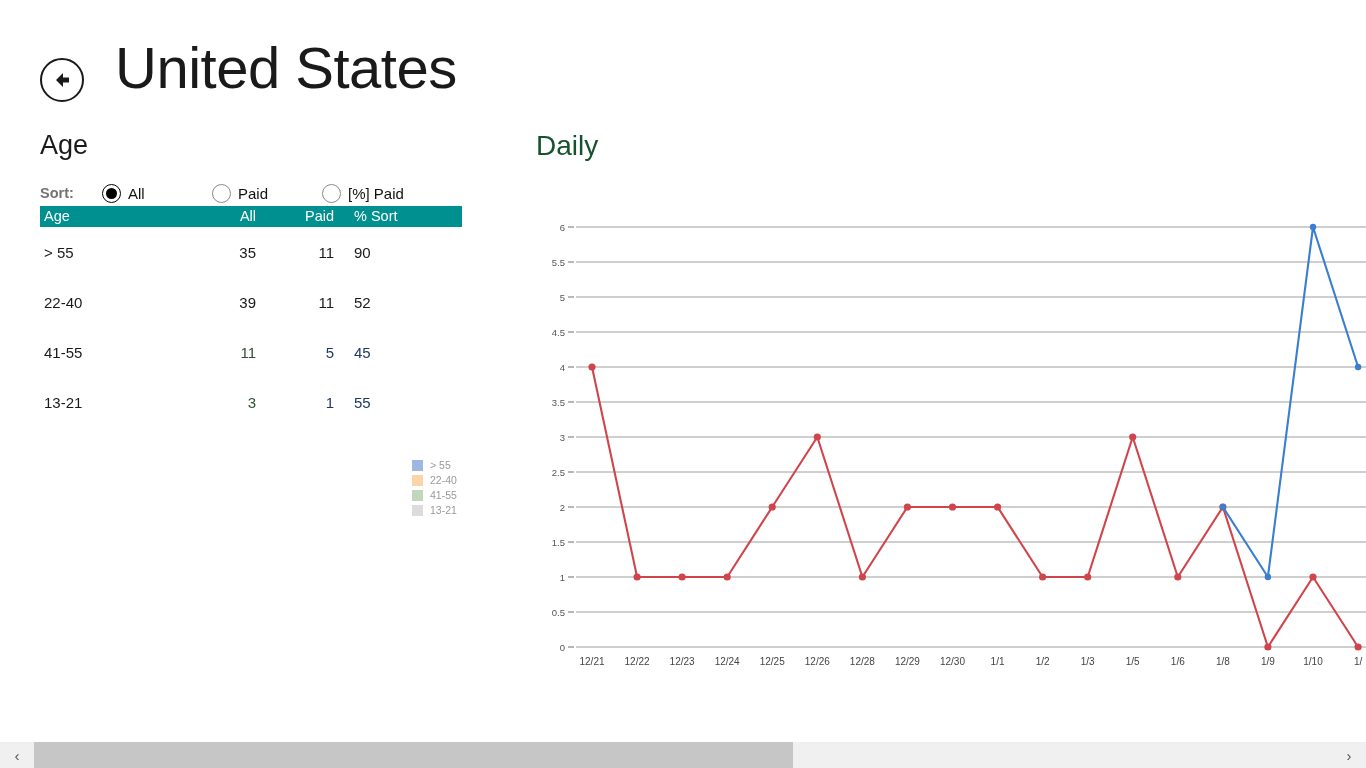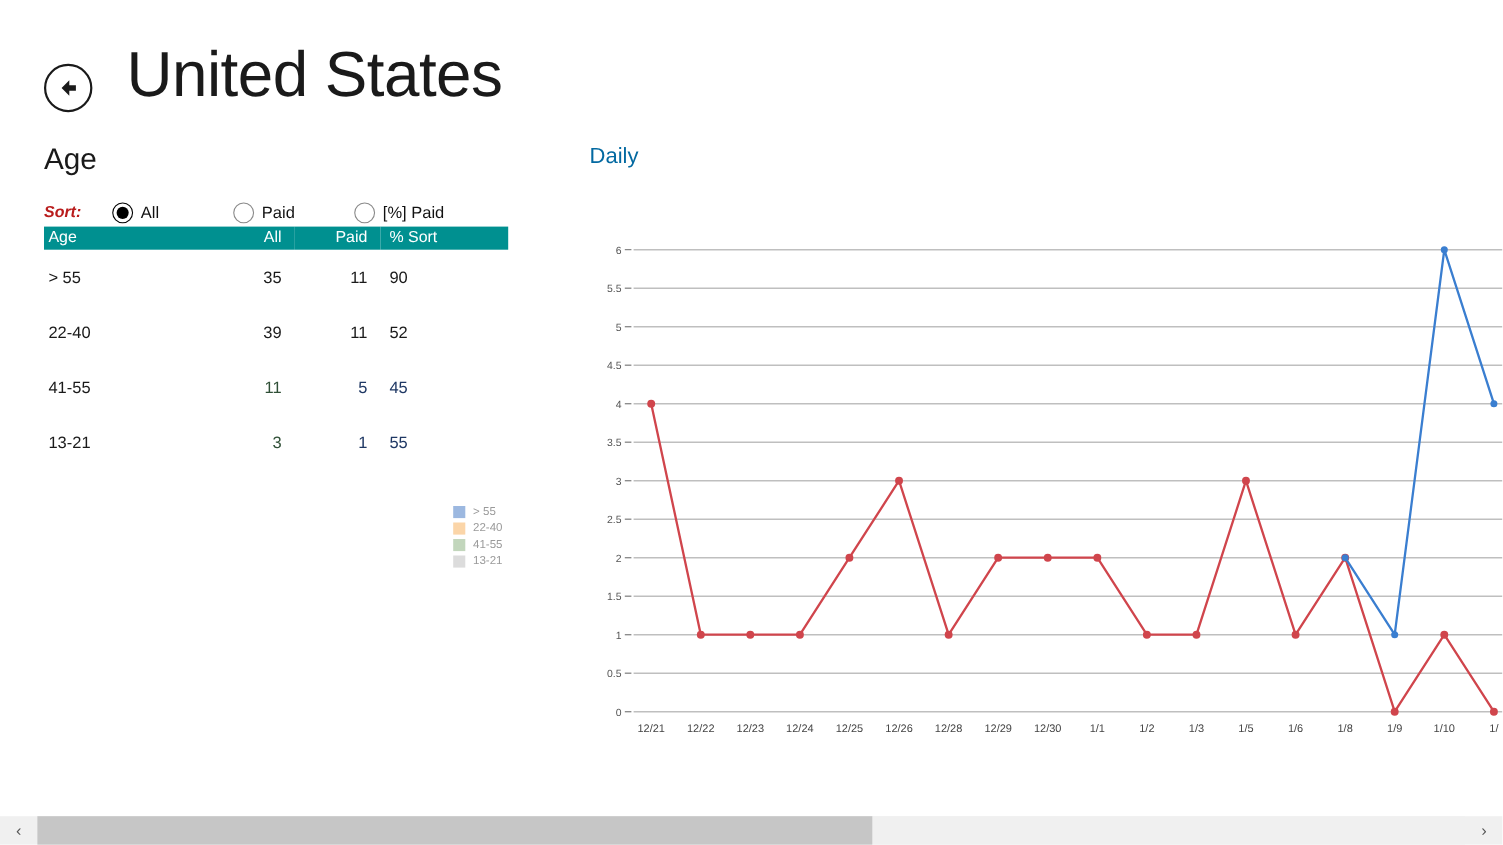--- a/index.html
+++ b/index.html
@@ -32,21 +32,21 @@
   .left-panel { position:absolute; left:0; top:120px; width:520px; height:600px; }
   .section-title {
     position:absolute; left:40px; top:12px;
     font-size:27px; font-weight:300; color:#1a1a1a; line-height:1;
   }
 
   .sort-row {
     position:absolute; left:40px; top:62px;
     display:flex; align-items:center; height:22px;
   }
-  .sort-label { font-size:14.5px; font-weight:bold; color:#b91c1c; width:62px;font-style:italic; }
+  .sort-label { font-size:14.5px; font-weight:bold; color:#737373; width:62px; }
   .radio-item { display:flex; align-items:center; cursor:pointer; }
   .radio-item + .radio-item { margin-left:0; }
   .ri-1 { width:110px; }
   .ri-2 { width:110px; }
   .ri-3 { width:120px;text-align:center; }
   .radio-dot {
     width:19px; height:19px; border-radius:50%;
     border:1.6px solid #8a8a8a; background:#fff;
     display:inline-block; position:relative; flex:0 0 auto;
   }
@@ -86,21 +86,21 @@
 
   
   .pie-wrap { position:absolute; left:42px; top:195px; width:344px; height:344px; z-index:-1; }
   .pie-legend { position:absolute; left:412px; top:338px; }
   .legend-row { display:flex; align-items:center; height:14px; margin-bottom:1px; }
   .legend-swatch { width:11px; height:11px; flex:0 0 auto; }
   .legend-label { font-size:10.5px; color:#9a9a9a; margin-left:7px; white-space:nowrap; }
 
   
   .right-panel { position:absolute; left:520px; top:120px; width:846px; height:600px; }
-  .chart-title { position:absolute; left:16px; top:12px; font-size:20px; font-weight:300; color:#0369a1; line-height:1; }
+  .chart-title { position:absolute; left:16px; top:12px; font-size:28px; font-weight:300; color:#14532d; line-height:1; }
   .chart-area { position:absolute; left:0; top:80px; width:846px; height:520px; }
   .chart-svg { display:block; }
 
   
   .hscroll {
     position:absolute; left:0; bottom:0; width:1366px; height:26px;
     background:#f0f0f0; display:flex; align-items:center;
   }
   .scroll-arrow {
     width:34px; height:26px; display:flex; align-items:center; justify-content:center;

